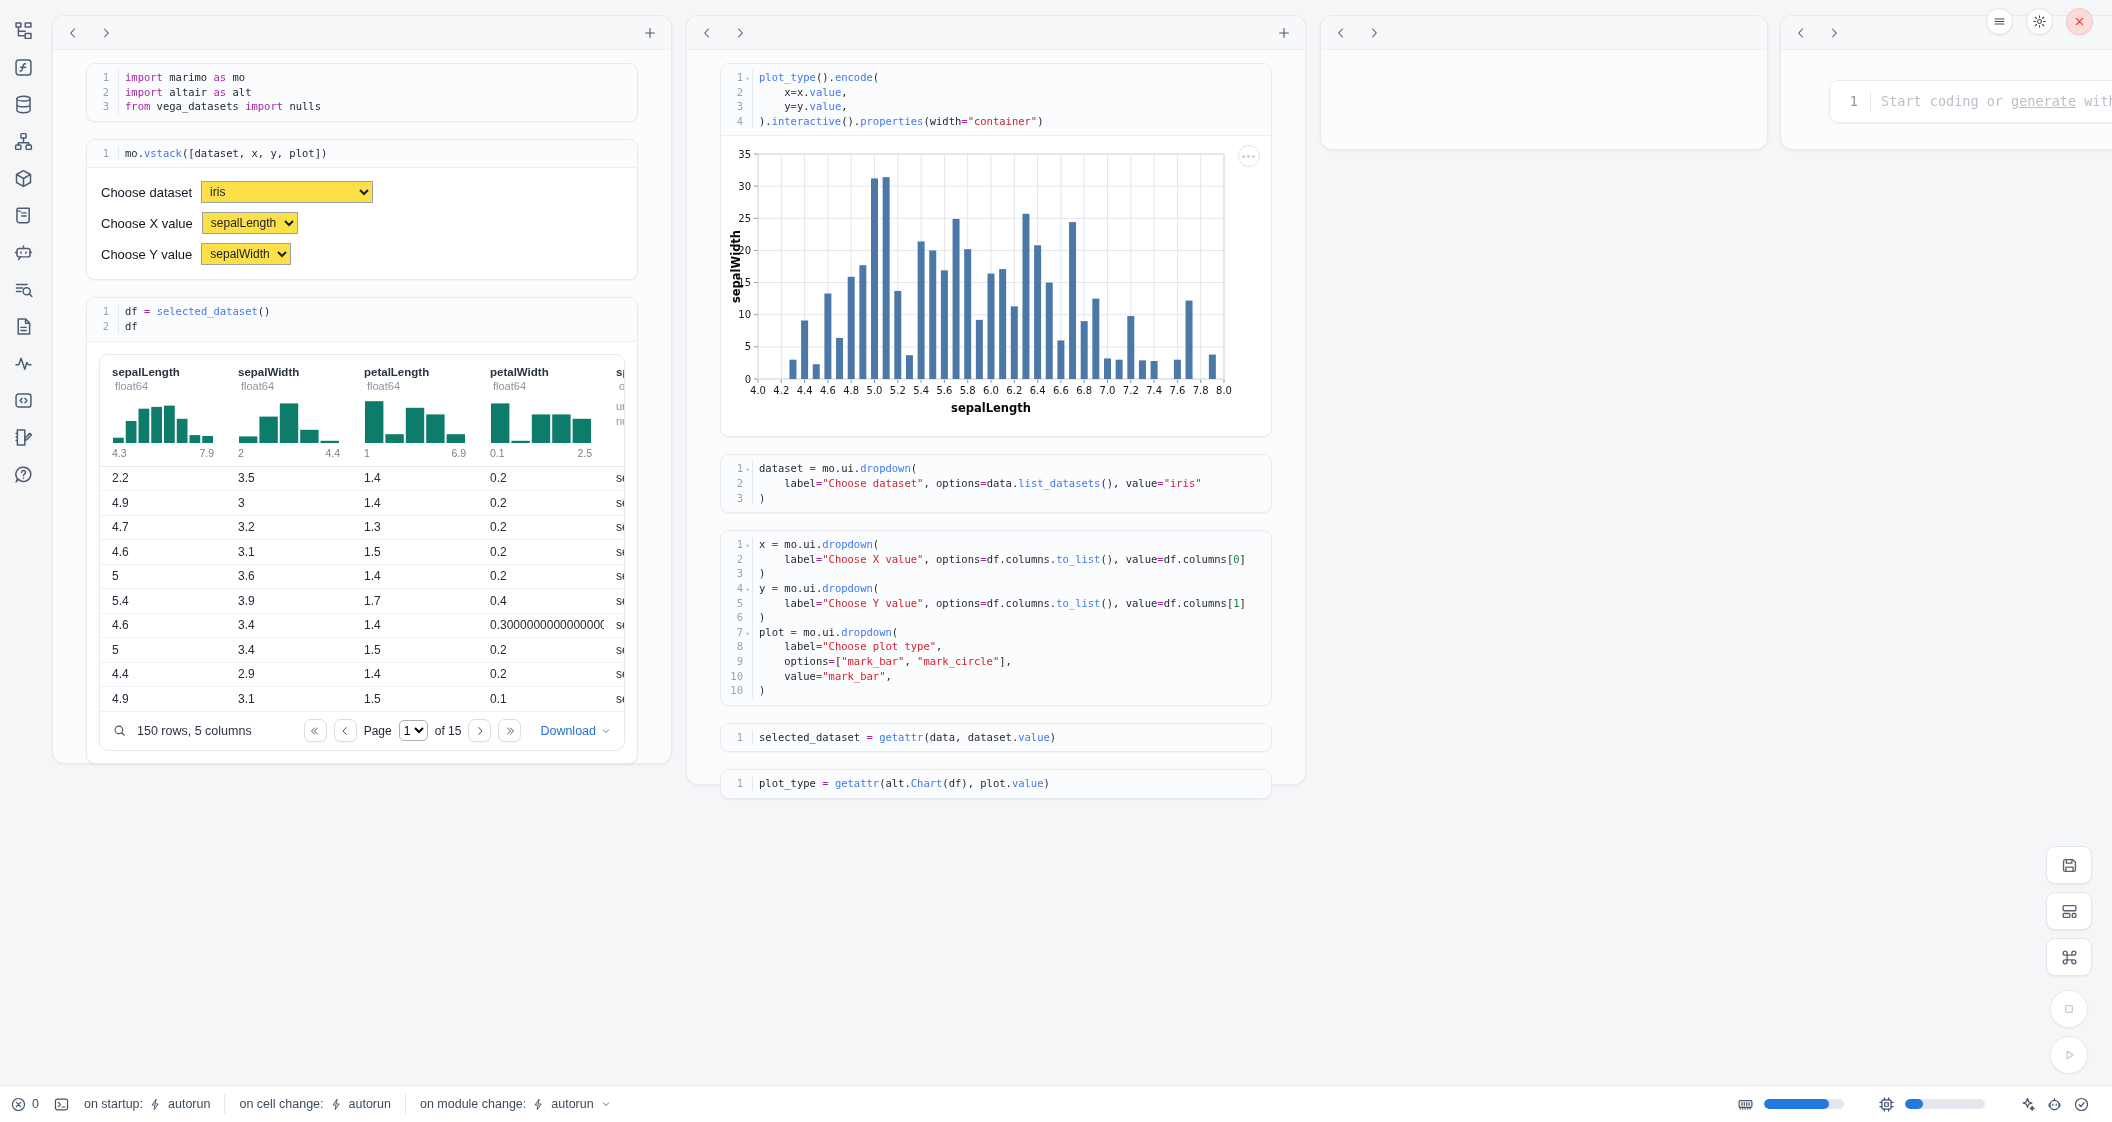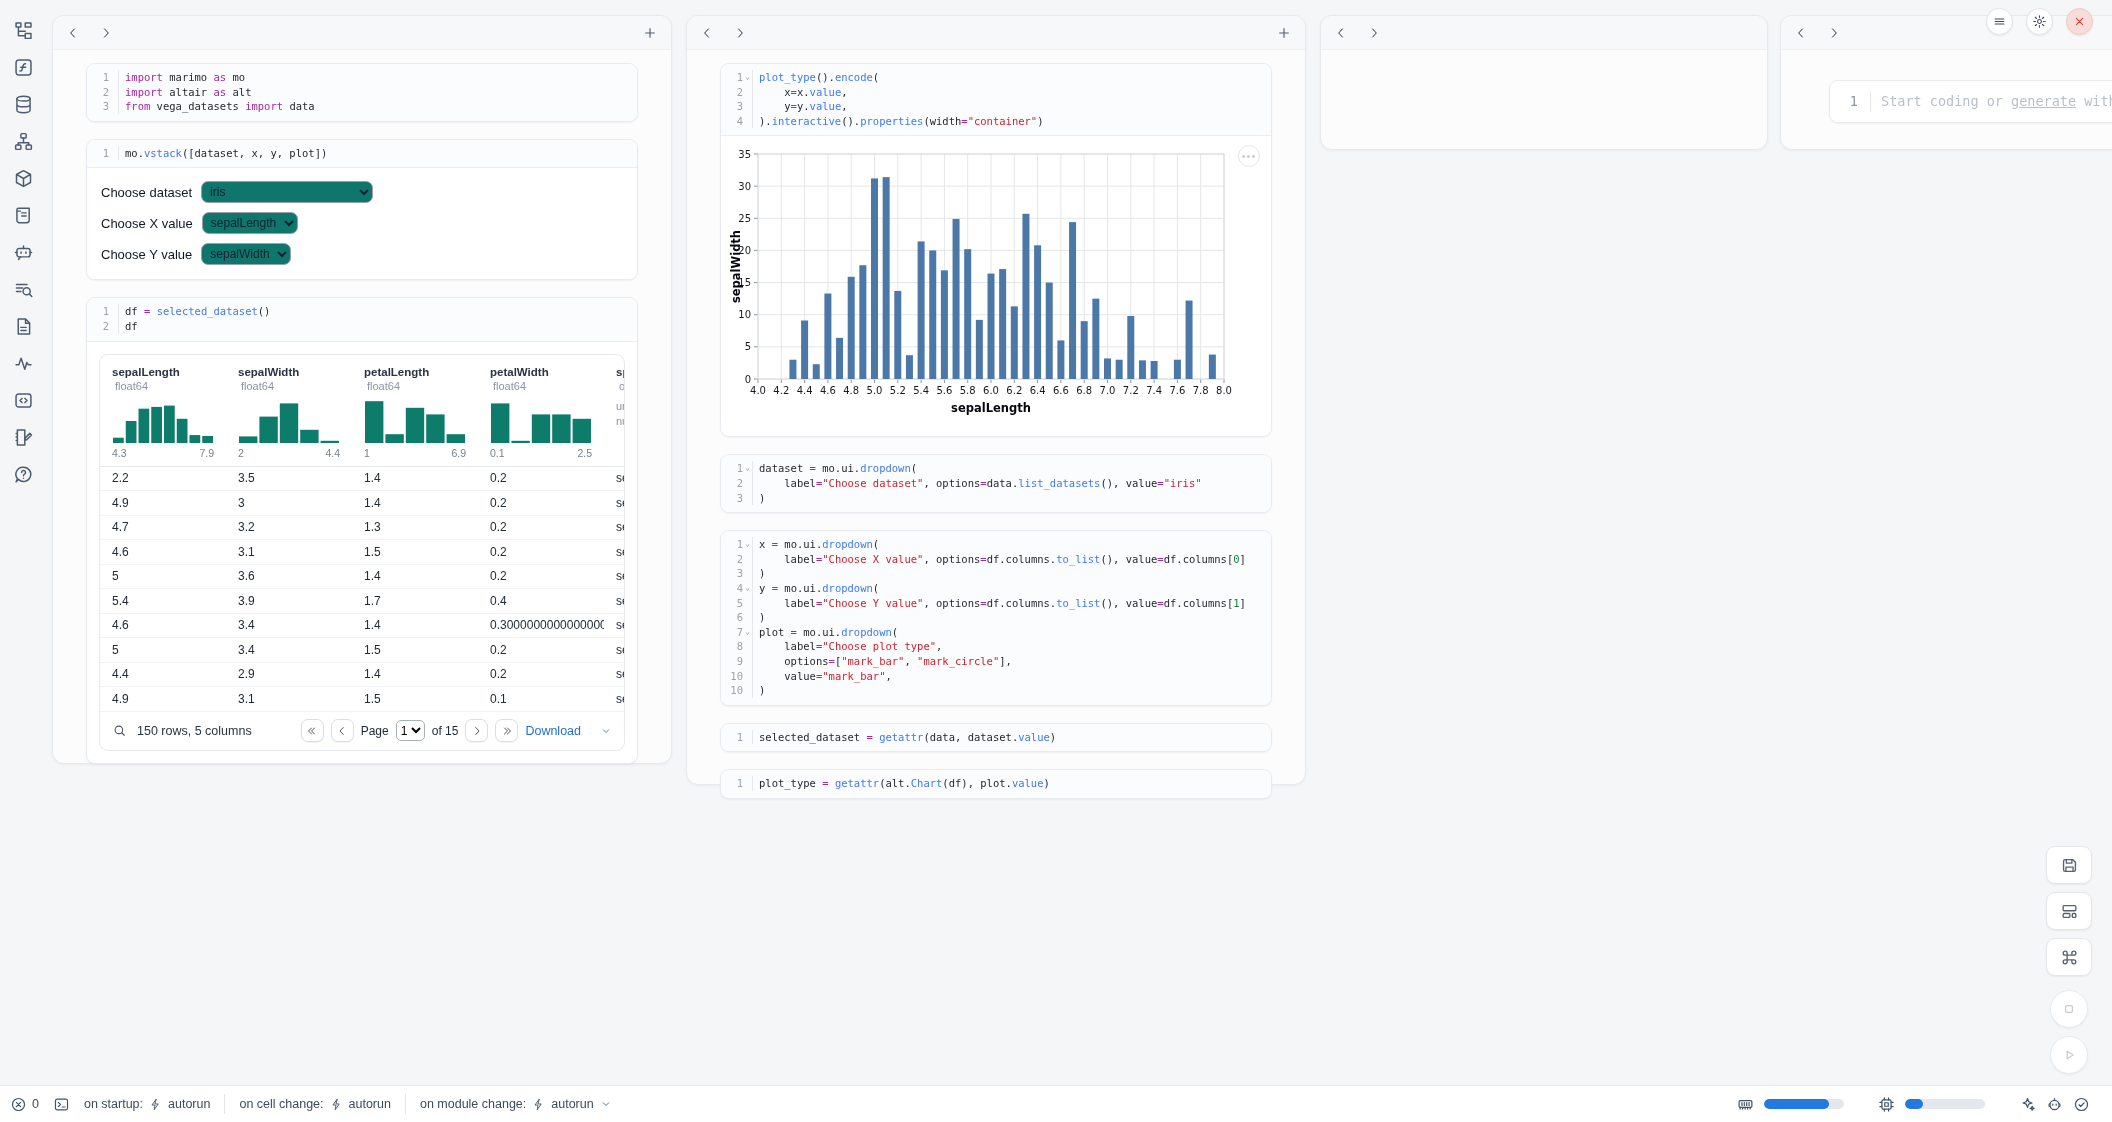--- a/index.html
+++ b/index.html
@@ -31,41 +31,41 @@
 .ln{width:22px;text-align:right;color:#9aa3af;flex:none}
 .fold{width:9px;flex:none;color:#8b93a0;font-size:7px;text-align:center;line-height:14.6px}
 .codeline{border-left:1px solid #e5e8ec;padding-left:6px;white-space:pre;color:#24292f}
 .tok-p{color:#24292f}.tok-k{color:#a626a4}.tok-f{color:#4078f2}.tok-s{color:#cf222e}.tok-o{color:#a626a4}.tok-n{color:#188038}
 .out{border-top:1px solid #eceef1;background:#fff}
 
 
 .out-dd{padding:13px 14px 5px}
 .ddrow{display:flex;align-items:center;gap:9px;margin-bottom:9px}
 .ddlabel{font-size:13px;color:#101826}
-.ddsel{font-family:"Liberation Sans",sans-serif;font-size:12px;height:22px;border:1px solid #99a1ab;border-radius:7px;background:#0f766e;color:#16202c;padding:0 4px}
+.ddsel{font-family:"Liberation Sans",sans-serif;font-size:12px;height:22px;border:1px solid #99a1ab;border-radius:0;background:#fde047;color:#16202c;padding:0 4px}
 
 
 .tblcard{margin:12px;border:1px solid #e6e9ed;border-radius:9px;width:526px;overflow:hidden}
 .thead{display:flex;padding:11px 0 7px;border-bottom:1px solid #e6e9ed}
 .th{width:126px;flex:none;padding:0 10px 0 12px}
 .th-name{font-weight:bold;font-size:11.5px;color:#2b3442}
 .th-type{font-size:11px;color:#8c95a1;margin:2px 3px 7px}
 .th-range{display:flex;justify-content:space-between;font-size:10.5px;color:#77808c;margin-top:4px;padding-right:2px}
 .th-stat{font-size:11px;color:#8c95a1;line-height:15px}
 .th-stat:first-of-type{margin-top:11px}
 .trow{display:flex;height:24.5px;align-items:center;border-bottom:1px solid #f0f2f5}
 .td{width:126px;flex:none;padding-left:12px;font-size:12px;color:#222b36;white-space:nowrap;overflow:hidden}
 .tfoot{display:flex;align-items:center;height:38px;padding:0 12px;font-size:12.5px;color:#2b3442}
 .sic{width:15px;height:15px;color:#4a5560;margin-right:10px;cursor:pointer}
 .pgr{margin-left:auto;display:flex;align-items:center;gap:7px}
 .pgbtn{width:23px;height:23px;border:1px solid #dadee3;border-radius:7px;background:#fff;display:flex;align-items:center;justify-content:center;color:#2f3844;box-shadow:0 1px 1px rgba(0,0,0,.05);cursor:pointer}
 .pgbtn svg{width:12px;height:12px}
 .pglabel{font-size:12px;color:#1d2633}
 .pgsel{font-family:"Liberation Sans",sans-serif;font-size:12px;height:21px;border:1px solid #aab0b9;border-radius:5px;background:#fff}
-.download{display:flex;align-items:center;gap:19px;color:#1f6fd6;font-size:12.5px;cursor:pointer}
+.download{display:flex;align-items:center;gap:4px;color:#1f6fd6;font-size:12.5px;margin-left:12px;cursor:pointer}
 .download .ci{width:12px;height:12px}
 
 
 .out-chart{position:relative;padding:8px 0 8px 6px}
 .chart-menu{position:absolute;top:9px;right:11px;width:22px;height:22px;border:1px solid #e3e6ea;border-radius:50%;background:#fff;color:#c7ccd3;display:flex;align-items:center;justify-content:center;font-size:11px;letter-spacing:1px;cursor:pointer}
 
 
 .empty-cell{width:800px}
 .empty-cell .codewrap{background:#fff;padding:10px 0}
 .cl.big{font-size:13.5px;line-height:21px}
@@ -212,21 +212,21 @@
               <span class="codeline"><span class="tok-k">import</span><span class="tok-p"> marimo </span><span class="tok-k">as</span><span class="tok-p"> mo</span></span>
             </div>
             <div class="cl">
               <span class="ln">2</span>
               <span class="fold"></span>
               <span class="codeline"><span class="tok-k">import</span><span class="tok-p"> altair </span><span class="tok-k">as</span><span class="tok-p"> alt</span></span>
             </div>
             <div class="cl">
               <span class="ln">3</span>
               <span class="fold"></span>
-              <span class="codeline"><span class="tok-k">from</span><span class="tok-p"> vega_datasets </span><span class="tok-k">import</span><span class="tok-p"> data</span></span>
+              <span class="codeline"><span class="tok-k">from</span><span class="tok-p"> vega_datasets </span><span class="tok-k">import</span><span class="tok-p"> nulls</span></span>
             </div>
           </div>
       </div>
       <div class="cell">
         <div class="codewrap" id="code-vstack">
             <div class="cl">
               <span class="ln">1</span>
               <span class="fold"></span>
               <span class="codeline"><span class="tok-p">mo.</span><span class="tok-f">vstack</span><span class="tok-p">([dataset, x, y, plot])</span></span>
             </div>

